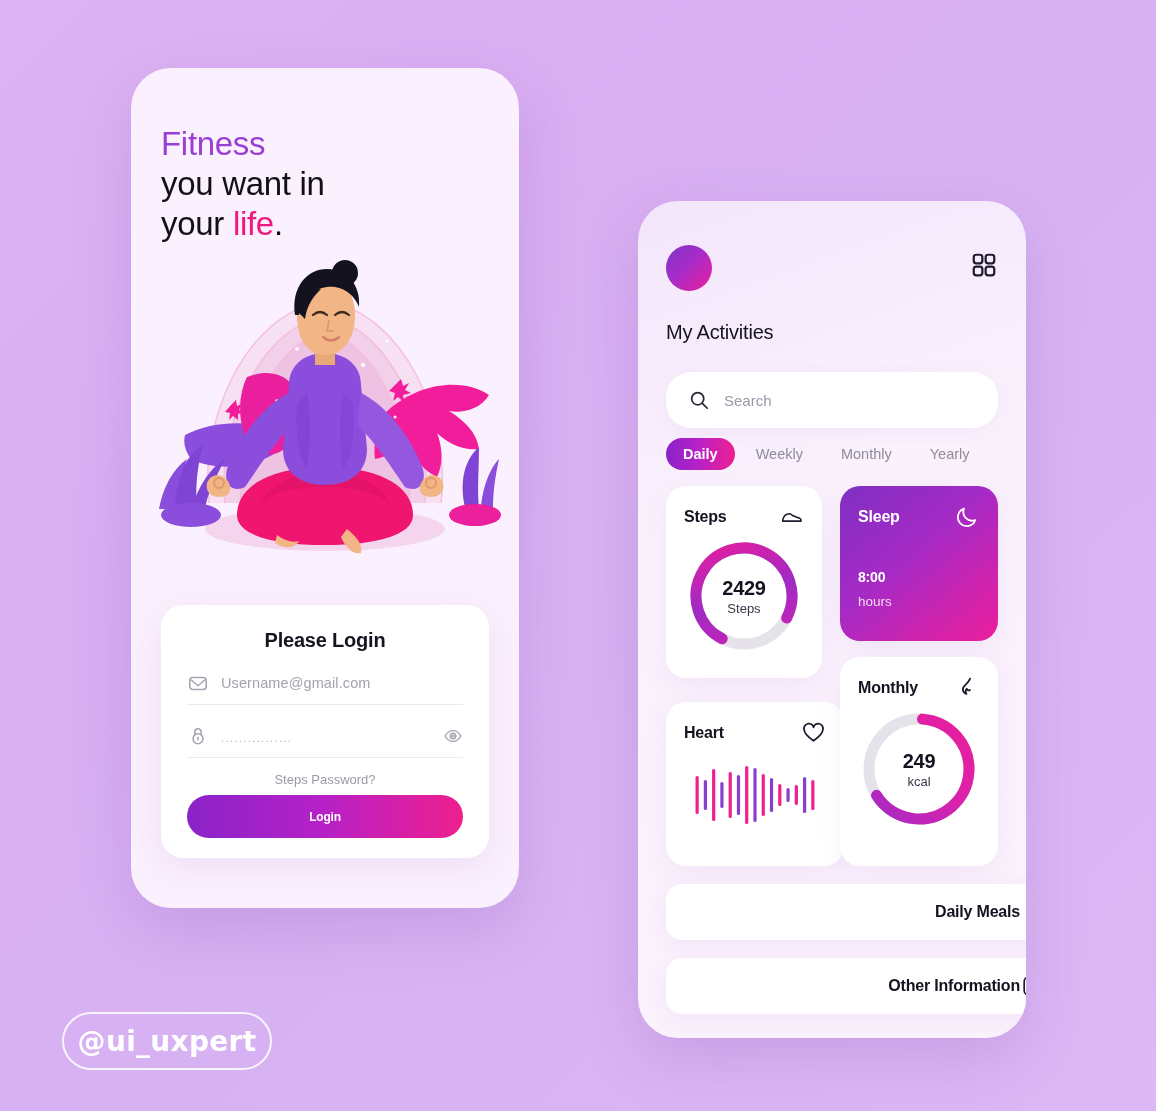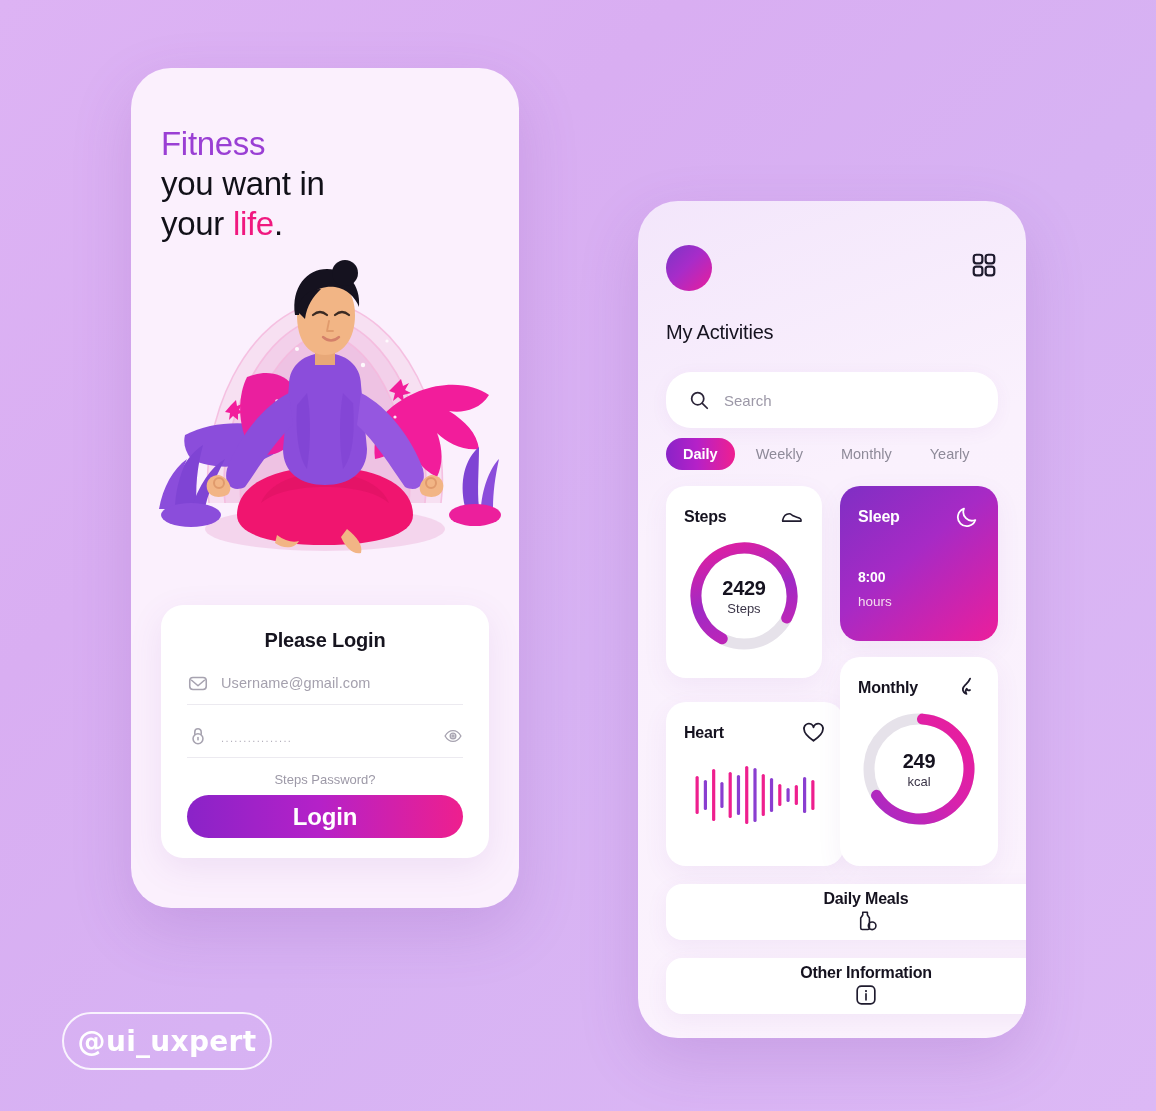--- a/index.html
+++ b/index.html
@@ -99,21 +99,21 @@
   .create-row .signup { color: #b230d8; }
 
   #login-button {
     position: absolute;
     left: 26px; bottom: 20px;
     width: 276px; height: 43px;
     border: none;
     border-radius: 21.5px;
     background: linear-gradient(90deg, #8a23c8 0%, #b521c8 48%, #ee1f8e 100%);
     color: #fff;
-    font-size: 24px;
+    font-size: 12px;
     font-weight: bold;
     font-family: "Liberation Sans", sans-serif;
     letter-spacing: -0.2px;
     cursor: pointer;
   }
 
   
   #right-phone {
     position: absolute;
     left: 638px; top: 201px;
@@ -242,25 +242,24 @@
 
   
   .list-row {
     position: absolute;
     left: 28px;
     width: 400px; height: 56px;
     background: #ffffff;
     border-radius: 16px;
     display: flex;
     align-items: center;
-    justify-content: center;
+    justify-content: flex-end;
     padding: 0 20px;
     box-shadow: 0 6px 22px rgba(130, 70, 170, 0.07);
     cursor: pointer;
-    flex-direction: column;
   }
   #meals-row { top: 683px; }
   #info-row  { top: 757px; }
   .list-label { font-size: 16px; font-weight: bold; color: #15121f; letter-spacing: -0.2px; }
   .list-icon  { width: 26px; height: 26px; color: #1f1b2e; }
 
   
   #watermark {
     position: absolute;
     left: 62px; top: 1012px;

